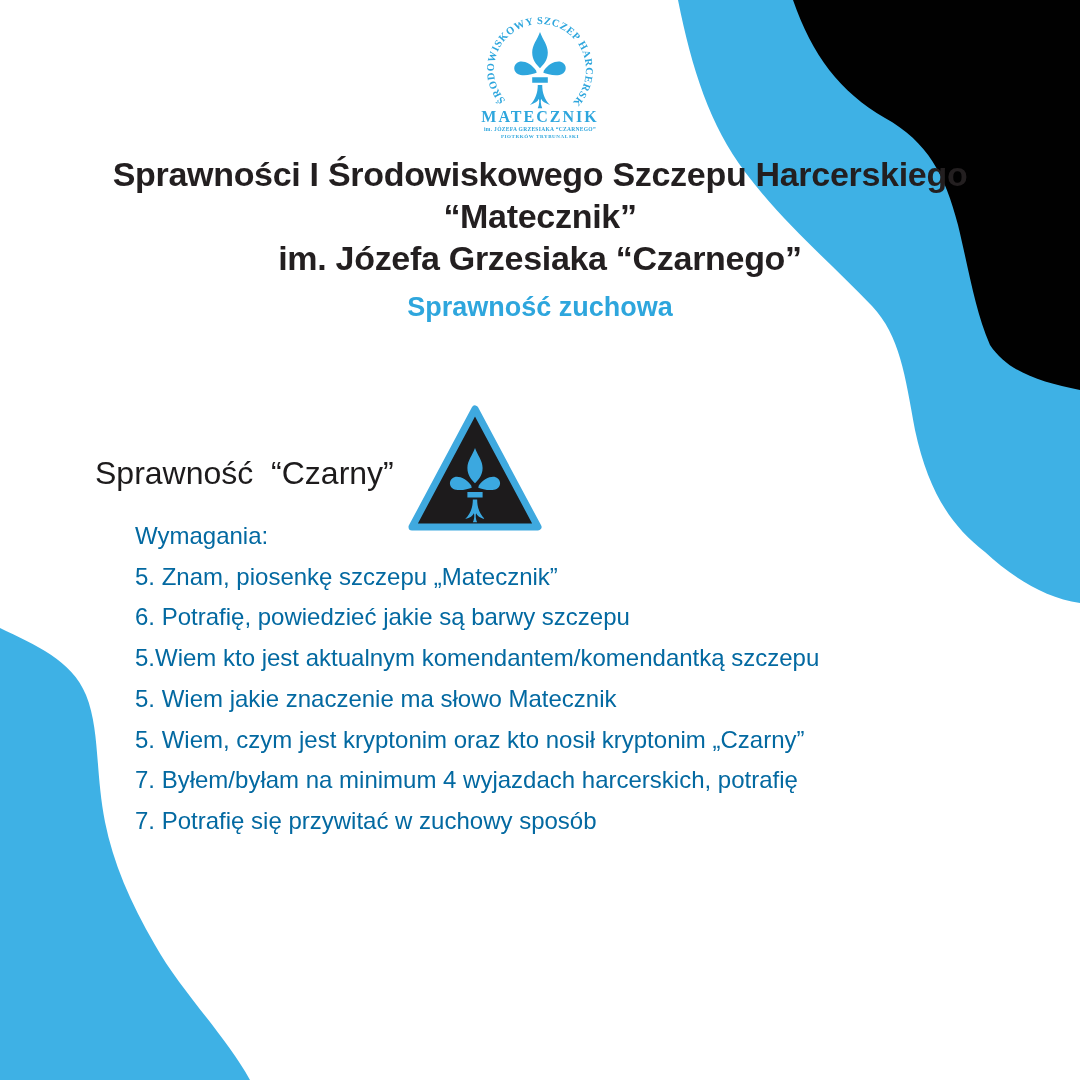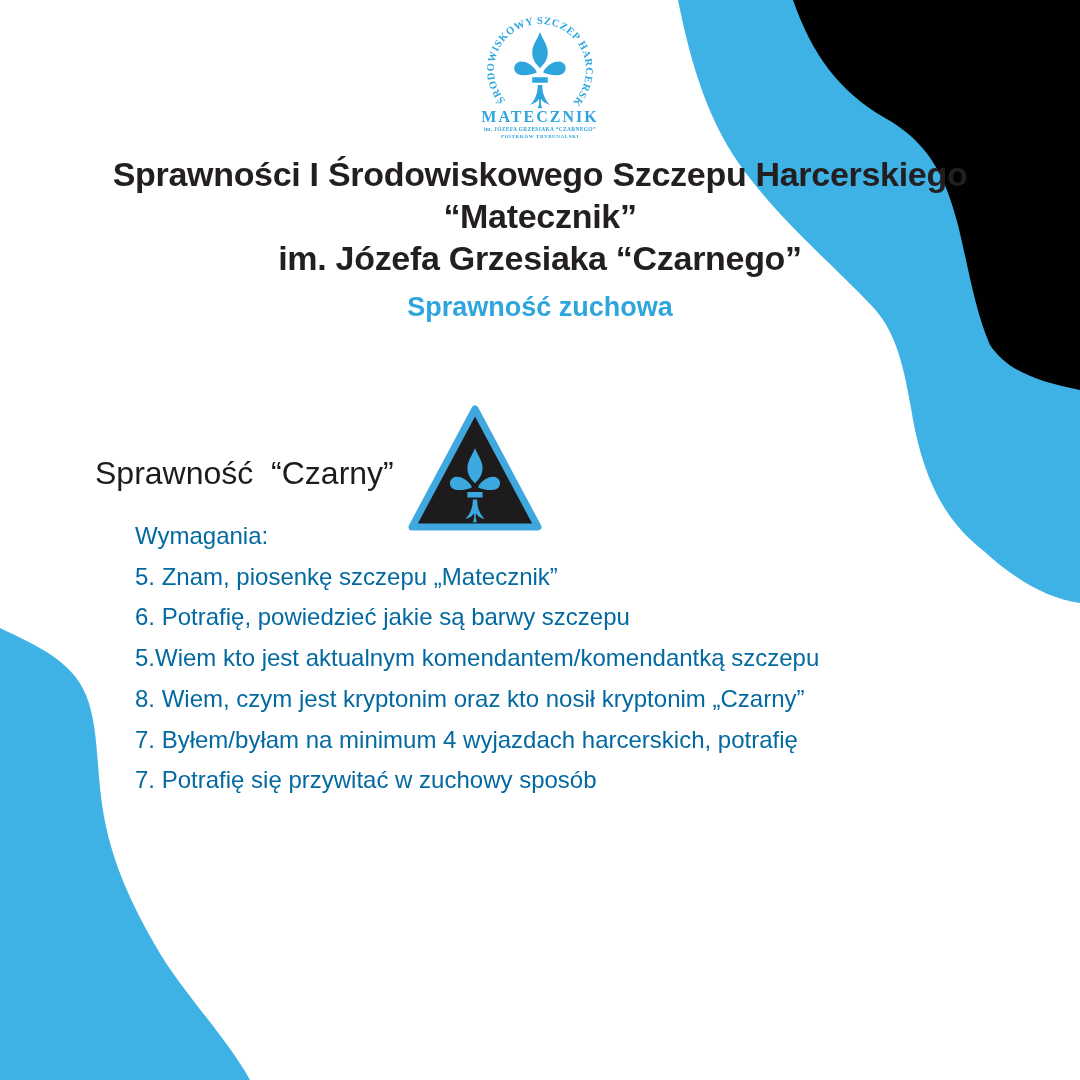--- a/index.html
+++ b/index.html
@@ -119,19 +119,20 @@
     <svg class="badge" viewBox="0 0 140 132">
       <path d="M70,7 L133,125 L7,125 Z" fill="#1d1b1c" stroke="#3fa9df" stroke-width="7" stroke-linejoin="round"></path>
       <use href="#fleur" x="42" y="46" width="56" height="76" fill="#3ba8e0"></use>
     </svg>
 
     <div class="requirements">
       <div>Wymagania:</div>
       <div>5. Znam, piosenkę szczepu „Matecznik”</div>
       <div>6. Potrafię, powiedzieć jakie są barwy szczepu</div>
       <div>5.Wiem kto jest aktualnym komendantem/komendantką szczepu</div>
-      <div>8. Wiem, czym jest kryptonim oraz kto nosił kryptonim „Czarny”</div>
+      <div>5. Wiem jakie znaczenie ma słowo Matecznik</div>
+      <div>5. Wiem, czym jest kryptonim oraz kto nosił kryptonim „Czarny”</div>
       <div>7. Byłem/byłam na minimum 4 wyjazdach harcerskich, potrafię</div>
       <div>7. Potrafię się przywitać w zuchowy sposób</div>
     </div>
 
   </div>
 </div>
 
 </body></html>

